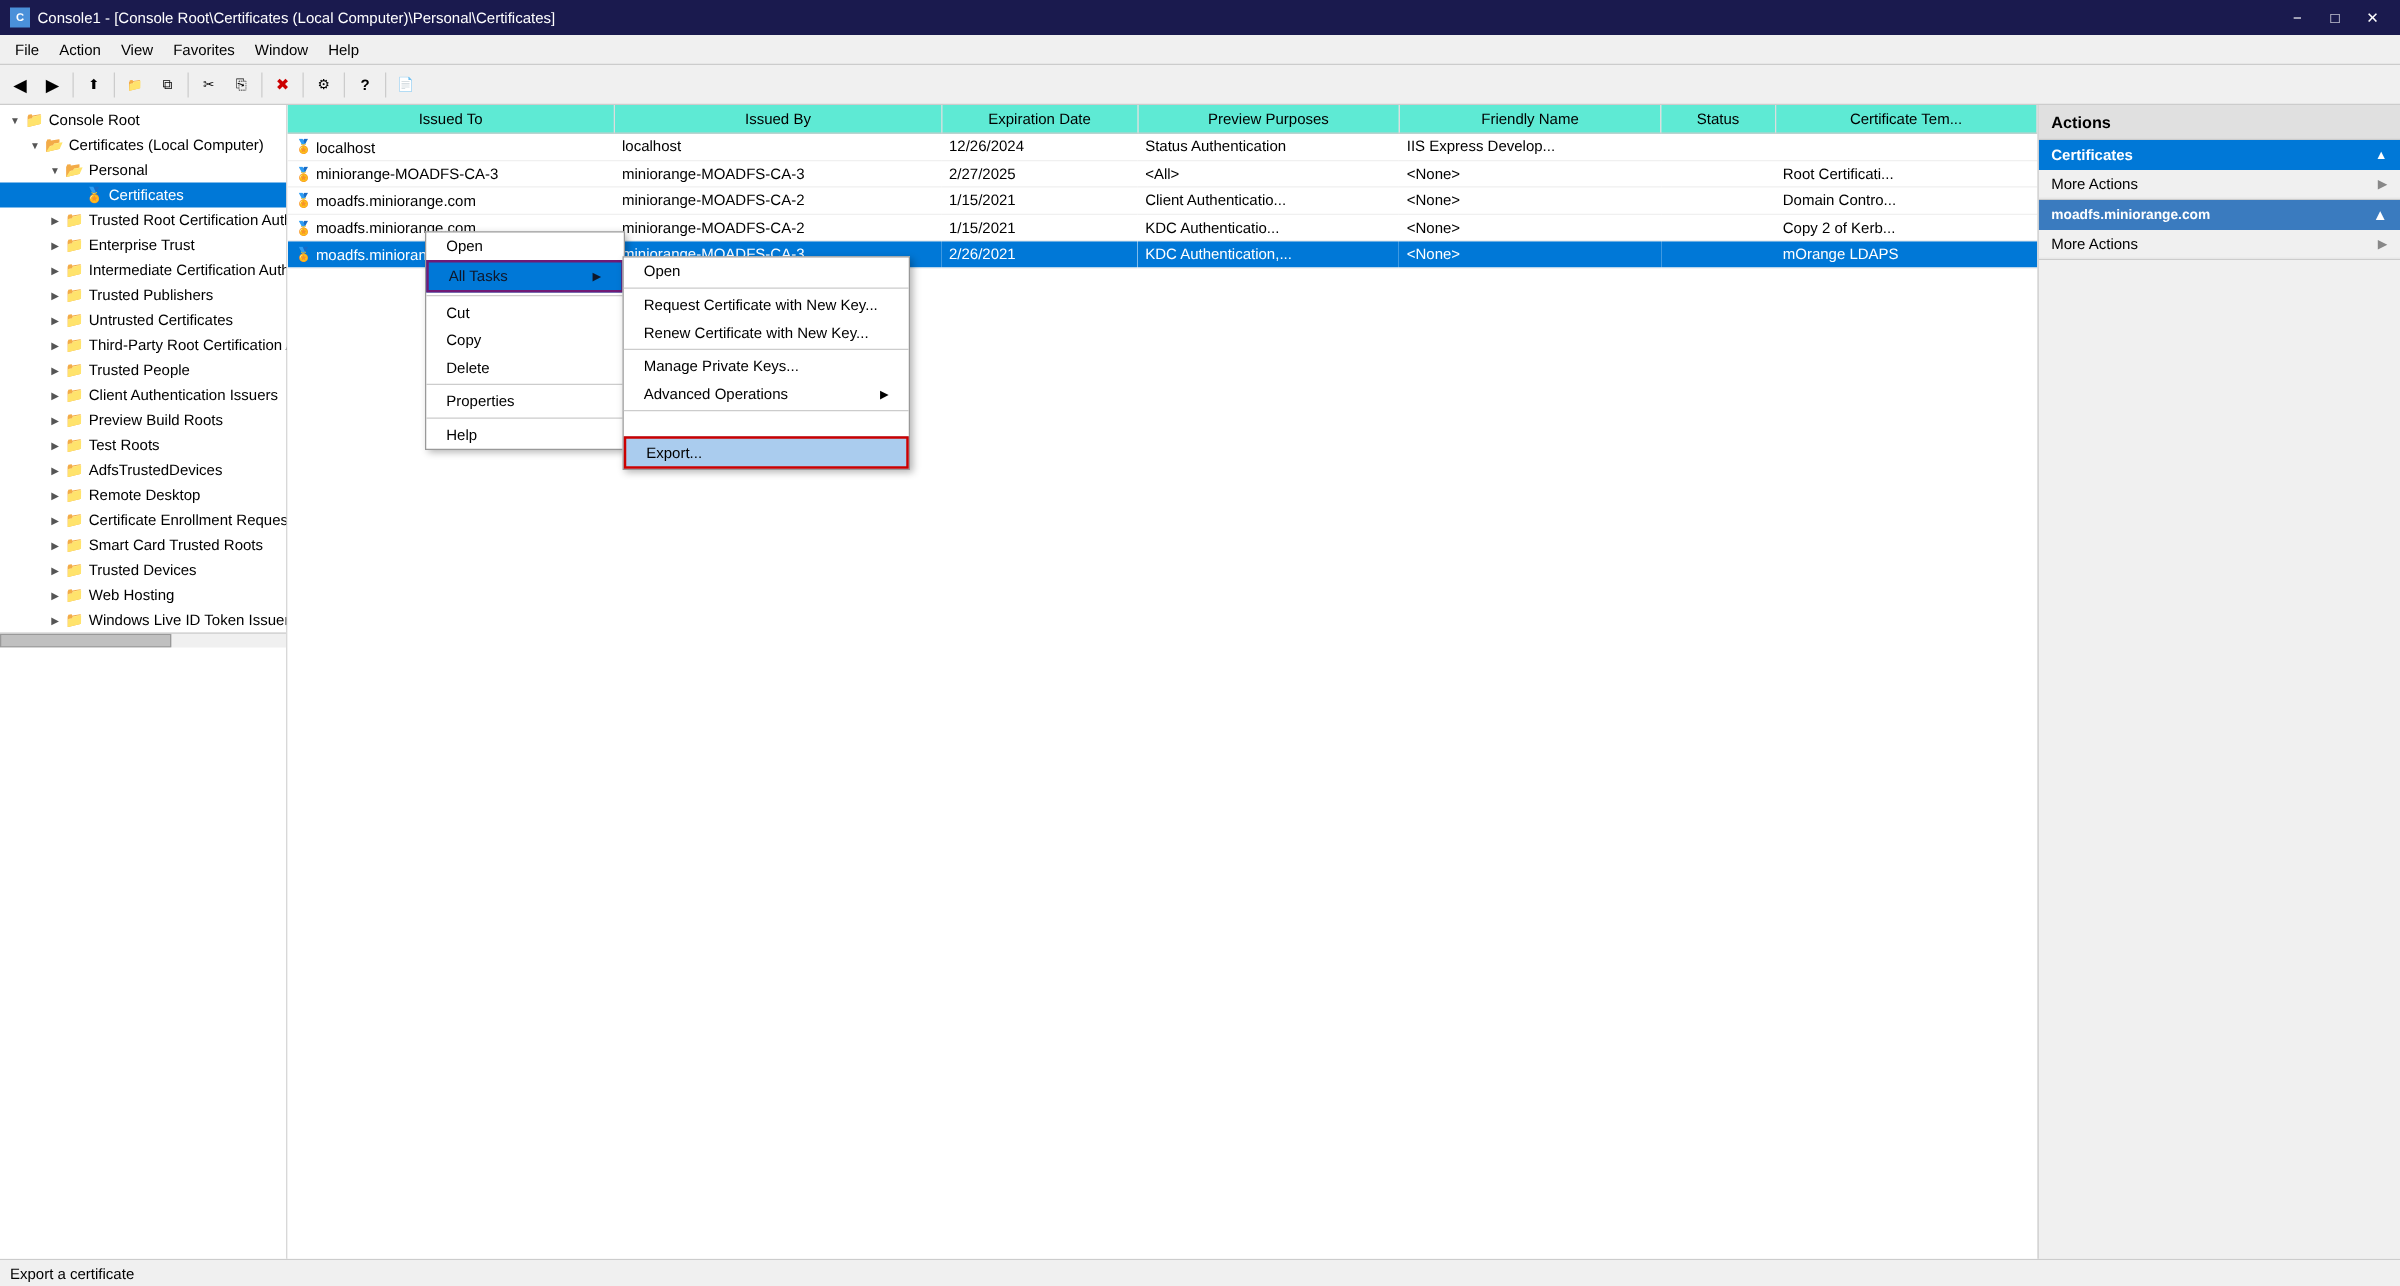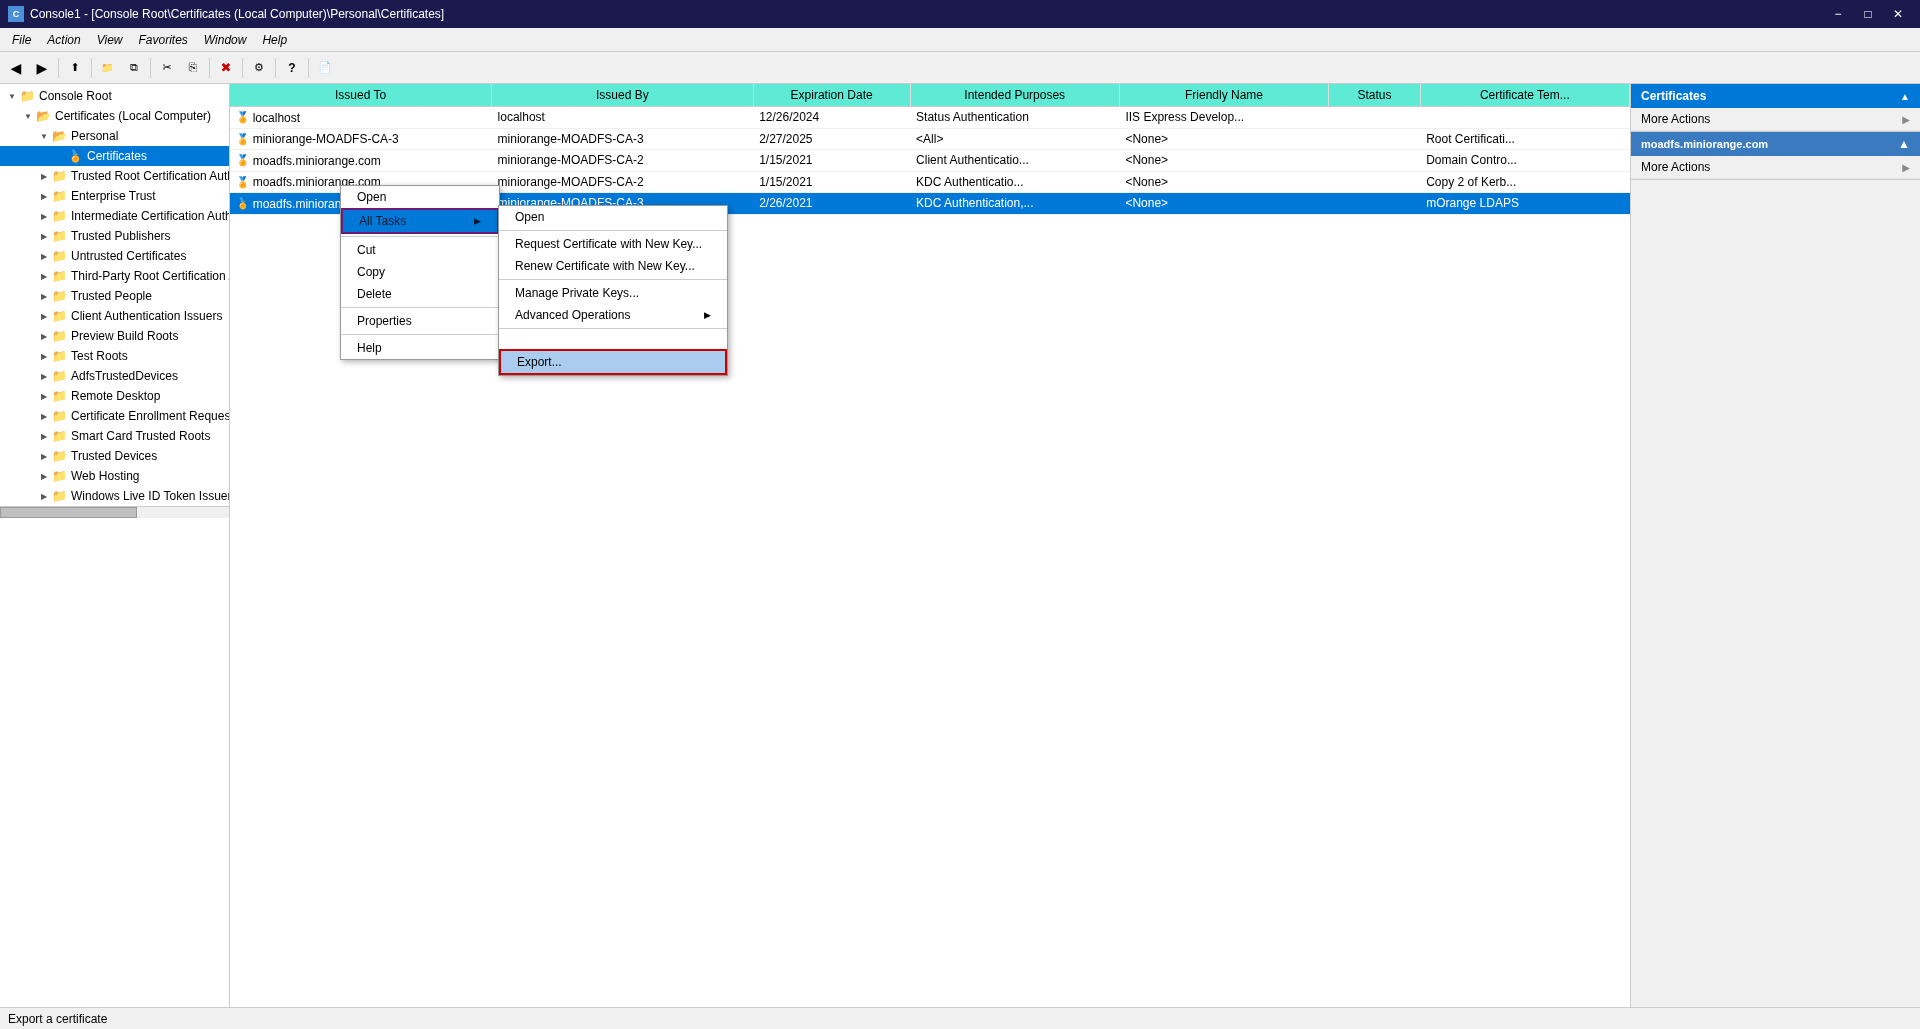--- a/index.html
+++ b/index.html
@@ -58,21 +58,20 @@
     }
 
     
     .menu-bar {
       background: #f0f0f0;
       height: 24px;
       display: flex;
       align-items: center;
       padding: 0 4px;
       border-bottom: 1px solid #ccc;
-      font-style: italic;
     }
     .menu-item {
       padding: 2px 8px;
       cursor: pointer;
       font-size: 12px;
     }
 
     
     .toolbar {
       background: #f0f0f0;
@@ -503,21 +502,21 @@
   </div>
 
   <div class="content-panel">
     <div class="table-scroll">
       <table class="cert-table">
         <thead>
           <tr>
             <th style="width:200px;">Issued To</th>
             <th style="width:200px;">Issued By</th>
             <th style="width:120px;">Expiration Date</th>
-            <th style="width:160px;">Intended Purposes</th>
+            <th style="width:160px;">Preview Purposes</th>
             <th style="width:160px;margin-left:40px;">Friendly Name</th>
             <th style="width:70px;">Status</th>
             <th style="width:160px;">Certificate Tem...</th>
           </tr>
         </thead>
         <tbody>
 
           <tr>
             <td>
               <span style="display:inline-flex;align-items:center;gap:3px;">
@@ -591,20 +590,21 @@
             <td>&lt;None&gt;</td>
             <td></td>
             <td>mOrange LDAPS</td>
           </tr>
         </tbody>
       </table>
     </div>
   </div>
 
   <div class="actions-panel">
+    <div class="actions-header">Actions</div>
 
     <div class="actions-section">
       <div class="actions-section-title">
         <span>Certificates</span>
         <span class="arrow">▲</span>
       </div>
       <div class="actions-section-item">
         <span>More Actions</span>
         <span class="right-arrow">▶</span>
       </div>

